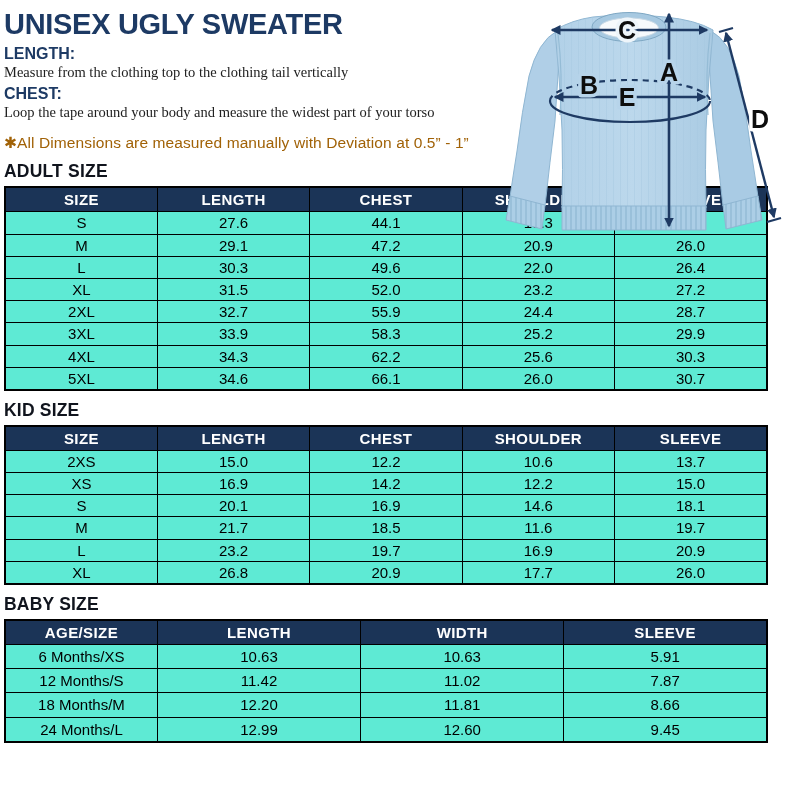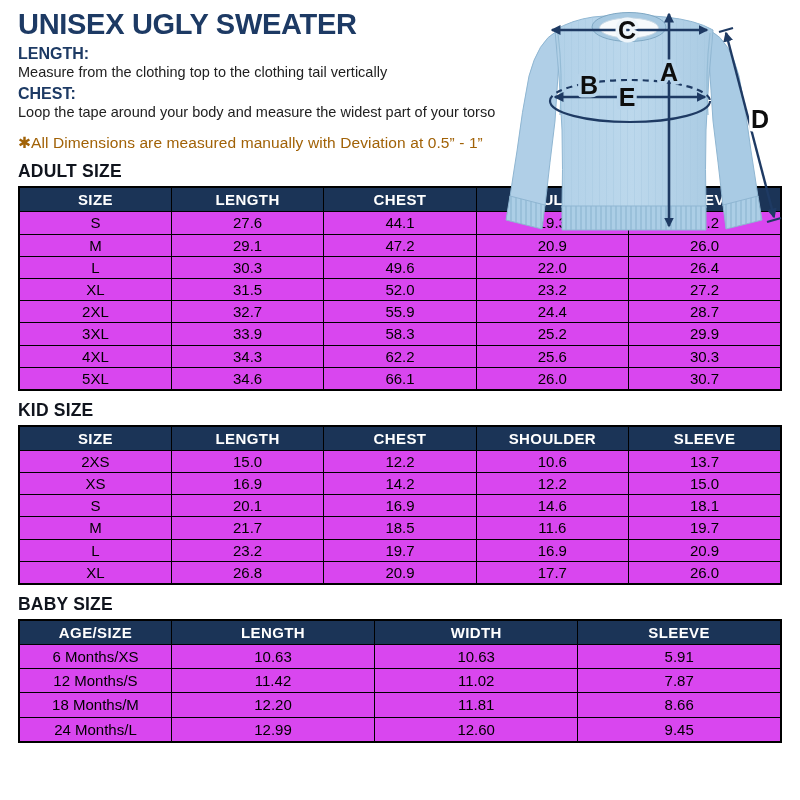--- a/index.html
+++ b/index.html
@@ -1,33 +1,33 @@
 <!DOCTYPE html>
 <html><head>
 <meta charset="utf-8">
 <style>
   * { margin:0; padding:0; box-sizing:border-box; }
   html,body { width:800px; height:800px; background:#ffffff; overflow:hidden;
     font-family:"Liberation Sans", sans-serif; }
-  .page { position:relative; width:656px; height:800px; padding:6px 18px 0 18px; }
+  .page { position:relative; width:656px; height:800px; padding:6px 18px 0 4px; }
 
   .title { font-size:29px; font-weight:bold; color:#1d3a64; letter-spacing:-0.3px;
     margin:2px 0 4px 0; }
 
   .defs { width:478px; }
   .def-term { font-size:16px; font-weight:bold; color:#1d3a64; margin:3px 0 1px 0; }
-  .def-desc { font-size:14.5px; color:#212121; line-height:1.22; }
+  .def-desc { font-size:14.5px; color:#212121; line-height:1.22;font-family:Liberation Serif, serif; }
 
   .note { margin-top:13px; font-size:15.5px; color:#a16207; letter-spacing:0.1px; }
 
   .section-heading { margin:9px 0 4px 0; font-size:17.5px; font-weight:bold;
     color:#10141d; letter-spacing:0.2px; }
 
   table.size-table { width:764px; border-collapse:collapse; table-layout:fixed;
-    border:2.4px solid #000; background:#d946ef; }
+    border:2.4px solid #000; background:#5eead4; }
   table.size-table th { background:#1b3457; color:#ffffff; font-size:15px;
     font-weight:bold; letter-spacing:0.4px; padding:3px 2px; border:1.6px solid #000;
     text-align:center; }
   table.size-table td { font-size:15px; color:#000; text-align:center;
     padding:1px 2px; border:1.6px solid #000; line-height:1.28; }
   table.cols5 th, table.cols5 td { width:20%; }
   table.cols4 th:first-child, table.cols4 td:first-child { width:20%; }
   table.cols4 th:not(:first-child), table.cols4 td:not(:first-child) { width:26.66%; }
   table#baby-table td { padding:2px 2px;margin-top:44px; }
 

